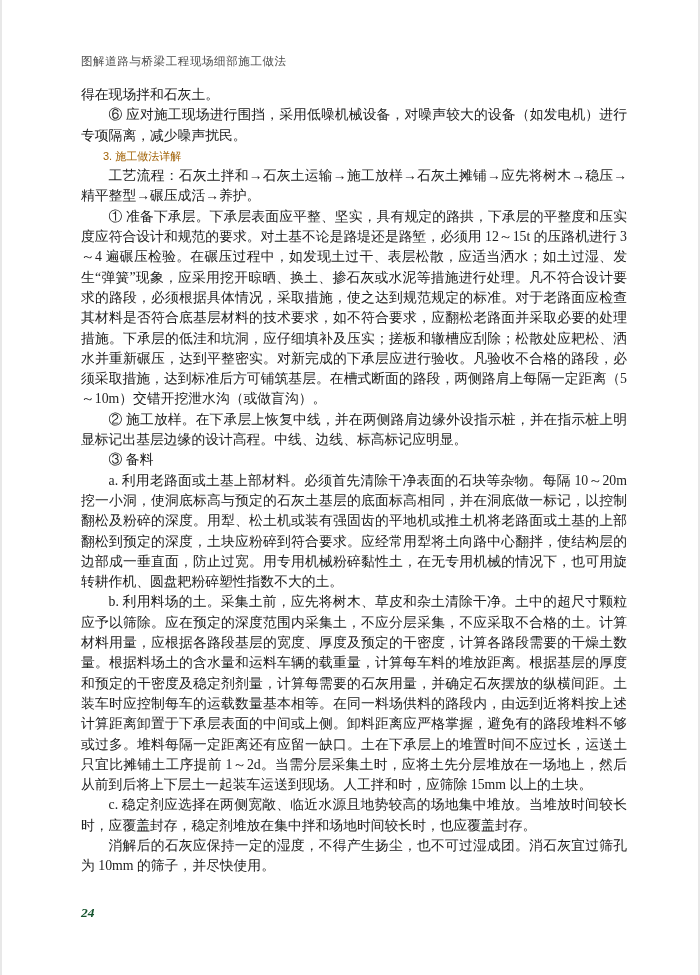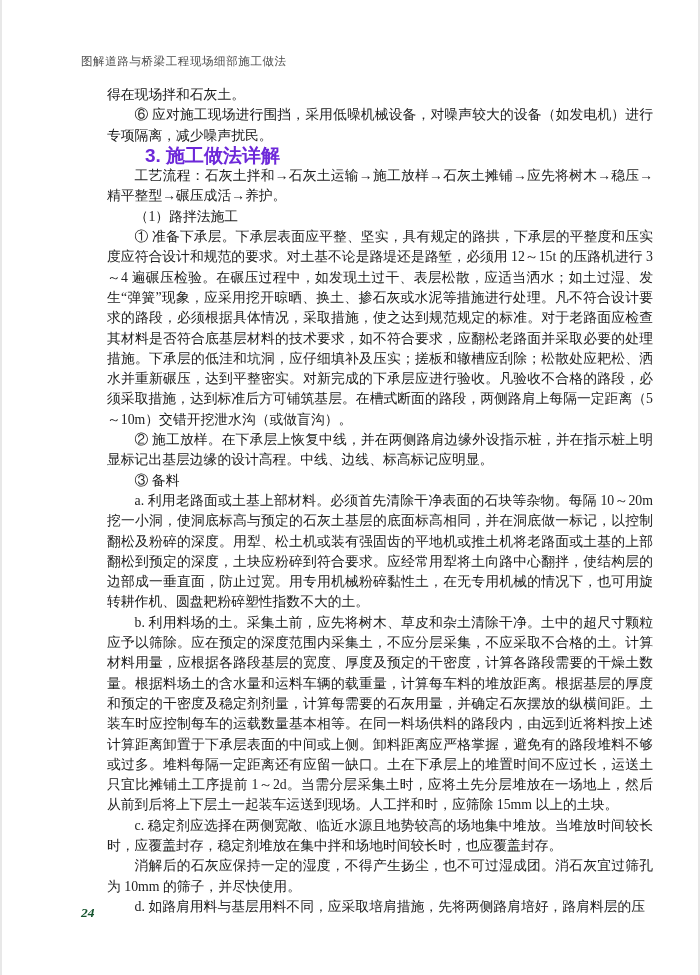--- a/index.html
+++ b/index.html
@@ -23,32 +23,31 @@
   }
   .body-text {
     position: absolute;
     left: 79px;
     top: 85px;
     width: 546px;
     font-size: 13.8px;
     line-height: 20.3px;
     text-align: justify;
     text-justify: inter-ideograph;
-    margin-left: 26px;
   }
   .body-text p {
     margin: 0;
     text-indent: 2em;
   }
   .body-text p.no-indent { text-indent: 0; }
   .body-text p.heading {
     font-family: "Liberation Sans", "DejaVu Sans", sans-serif;
-    font-weight: bold;
-    font-size: 19px;
-    color: #6d28d9;
+    font-weight: normal;
+    font-size: 11px;
+    color: #a16207;
   }
   .page-number {
     position: absolute;
     left: 79px;
     top: 905px;
     font-size: 13.5px;
     font-weight: bold;
     font-style: italic;
     color: #14532d;
   }
@@ -57,25 +56,23 @@
 <body>
 
 <div class="page">
   <div class="running-head">图解道路与桥梁工程现场细部施工做法</div>
 
   <div class="body-text">
       <p class="no-indent">得在现场拌和石灰土。</p>
       <p>⑥ 应对施工现场进行围挡，采用低噪机械设备，对噪声较大的设备（如发电机）进行专项隔离，减少噪声扰民。</p>
       <p class="heading">3. 施工做法详解</p>
       <p>工艺流程：石灰土拌和→石灰土运输→施工放样→石灰土摊铺→应先将树木→稳压→精平整型→碾压成活→养护。</p>
-      <p>（1）路拌法施工</p>
       <p>① 准备下承层。下承层表面应平整、坚实，具有规定的路拱，下承层的平整度和压实度应符合设计和规范的要求。对土基不论是路堤还是路堑，必须用 12～15t 的压路机进行 3～4 遍碾压检验。在碾压过程中，如发现土过干、表层松散，应适当洒水；如土过湿、发生“弹簧”现象，应采用挖开晾晒、换土、掺石灰或水泥等措施进行处理。凡不符合设计要求的路段，必须根据具体情况，采取措施，使之达到规范规定的标准。对于老路面应检查其材料是否符合底基层材料的技术要求，如不符合要求，应翻松老路面并采取必要的处理措施。下承层的低洼和坑洞，应仔细填补及压实；搓板和辙槽应刮除；松散处应耙松、洒水并重新碾压，达到平整密实。对新完成的下承层应进行验收。凡验收不合格的路段，必须采取措施，达到标准后方可铺筑基层。在槽式断面的路段，两侧路肩上每隔一定距离（5～10m）交错开挖泄水沟（或做盲沟）。</p>
       <p>② 施工放样。在下承层上恢复中线，并在两侧路肩边缘外设指示桩，并在指示桩上明显标记出基层边缘的设计高程。中线、边线、标高标记应明显。</p>
       <p>③ 备料</p>
       <p>a. 利用老路面或土基上部材料。必须首先清除干净表面的石块等杂物。每隔 10～20m 挖一小洞，使洞底标高与预定的石灰土基层的底面标高相同，并在洞底做一标记，以控制翻松及粉碎的深度。用犁、松土机或装有强固齿的平地机或推土机将老路面或土基的上部翻松到预定的深度，土块应粉碎到符合要求。应经常用犁将土向路中心翻拌，使结构层的边部成一垂直面，防止过宽。用专用机械粉碎黏性土，在无专用机械的情况下，也可用旋转耕作机、圆盘耙粉碎塑性指数不大的土。</p>
       <p>b. 利用料场的土。采集土前，应先将树木、草皮和杂土清除干净。土中的超尺寸颗粒应予以筛除。应在预定的深度范围内采集土，不应分层采集，不应采取不合格的土。计算材料用量，应根据各路段基层的宽度、厚度及预定的干密度，计算各路段需要的干燥土数量。根据料场土的含水量和运料车辆的载重量，计算每车料的堆放距离。根据基层的厚度和预定的干密度及稳定剂剂量，计算每需要的石灰用量，并确定石灰摆放的纵横间距。土装车时应控制每车的运载数量基本相等。在同一料场供料的路段内，由远到近将料按上述计算距离卸置于下承层表面的中间或上侧。卸料距离应严格掌握，避免有的路段堆料不够或过多。堆料每隔一定距离还有应留一缺口。土在下承层上的堆置时间不应过长，运送土只宜比摊铺土工序提前 1～2d。当需分层采集土时，应将土先分层堆放在一场地上，然后从前到后将上下层土一起装车运送到现场。人工拌和时，应筛除 15mm 以上的土块。</p>
       <p>c. 稳定剂应选择在两侧宽敞、临近水源且地势较高的场地集中堆放。当堆放时间较长时，应覆盖封存，稳定剂堆放在集中拌和场地时间较长时，也应覆盖封存。</p>
       <p>消解后的石灰应保持一定的湿度，不得产生扬尘，也不可过湿成团。消石灰宜过筛孔为 10mm 的筛子，并尽快使用。</p>
-      <p>d. 如路肩用料与基层用料不同，应采取培肩措施，先将两侧路肩培好，路肩料层的压</p>
     </div>
 
   <div class="page-number">24</div>
 </div>
 
 </body></html>

